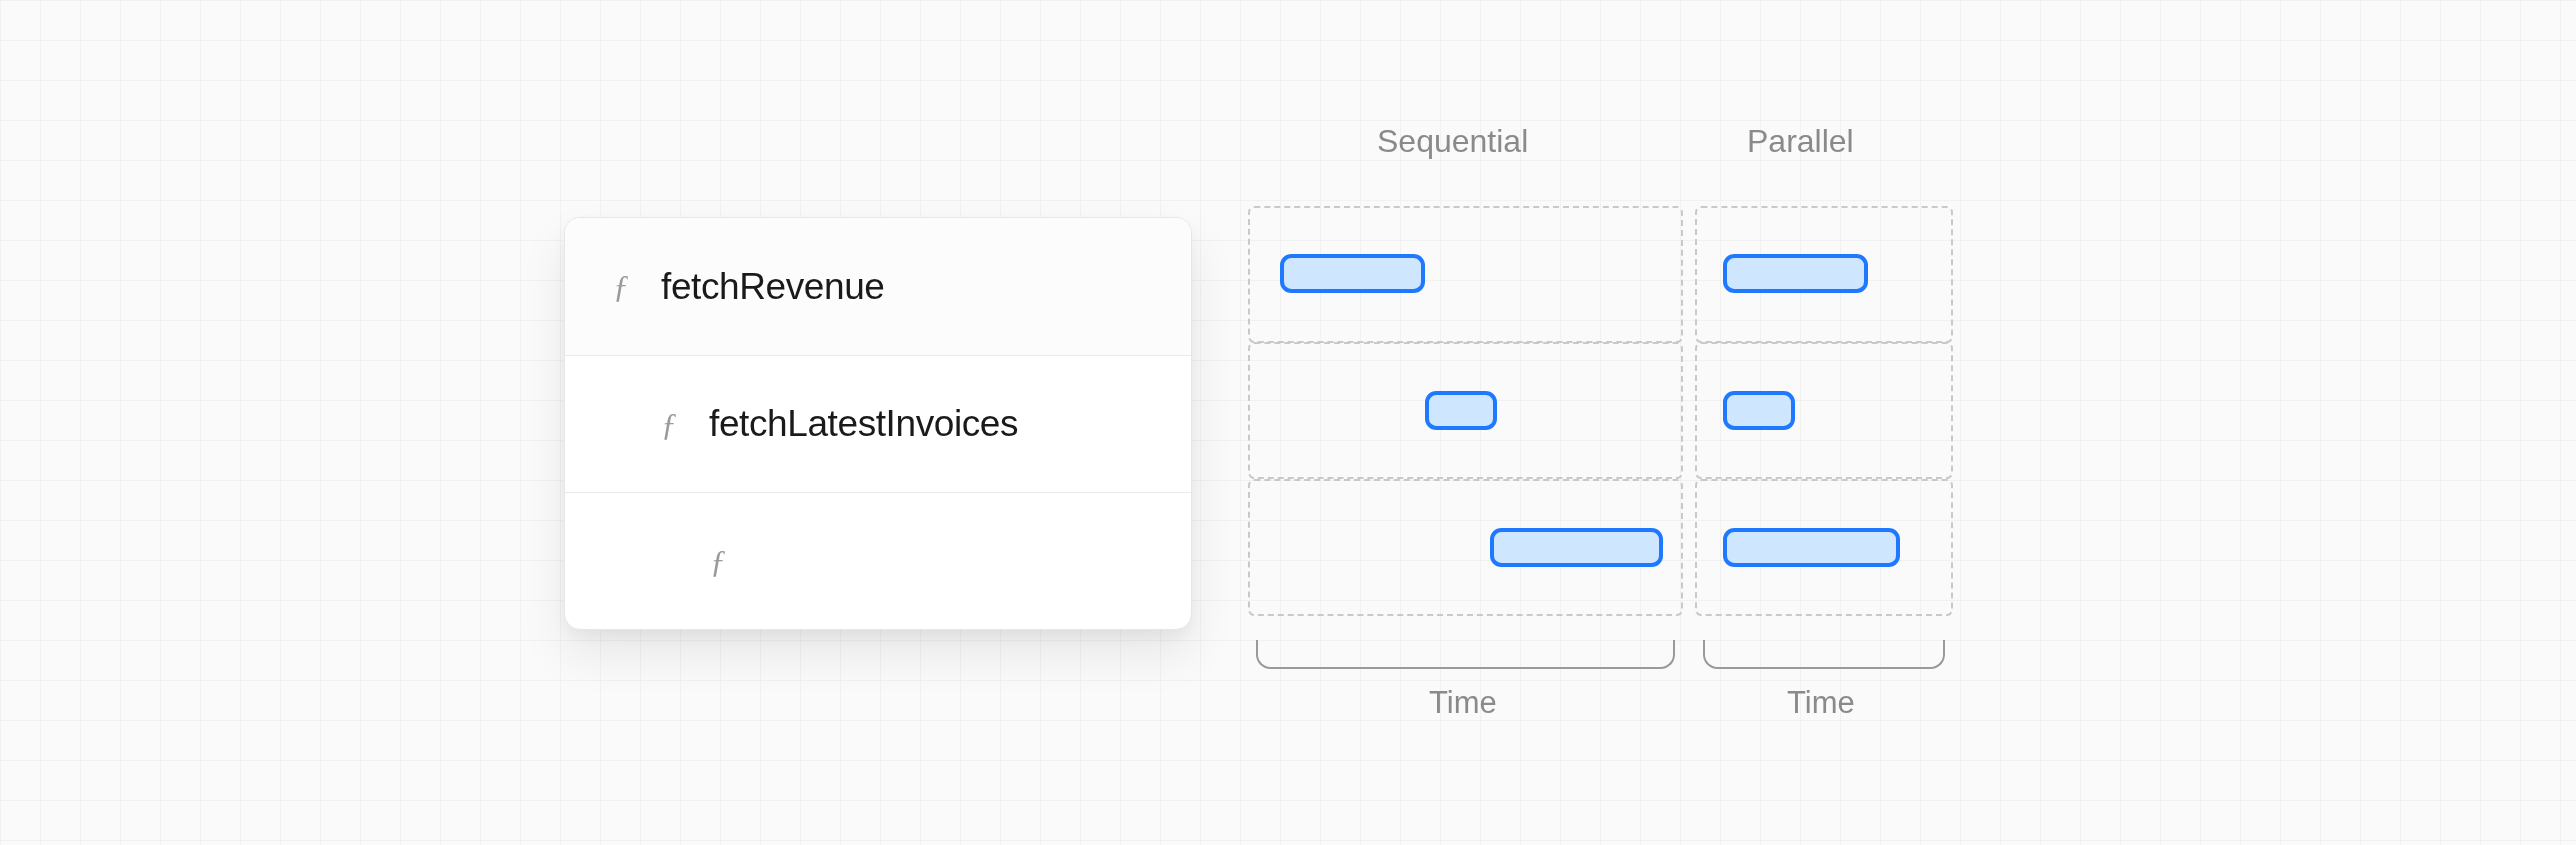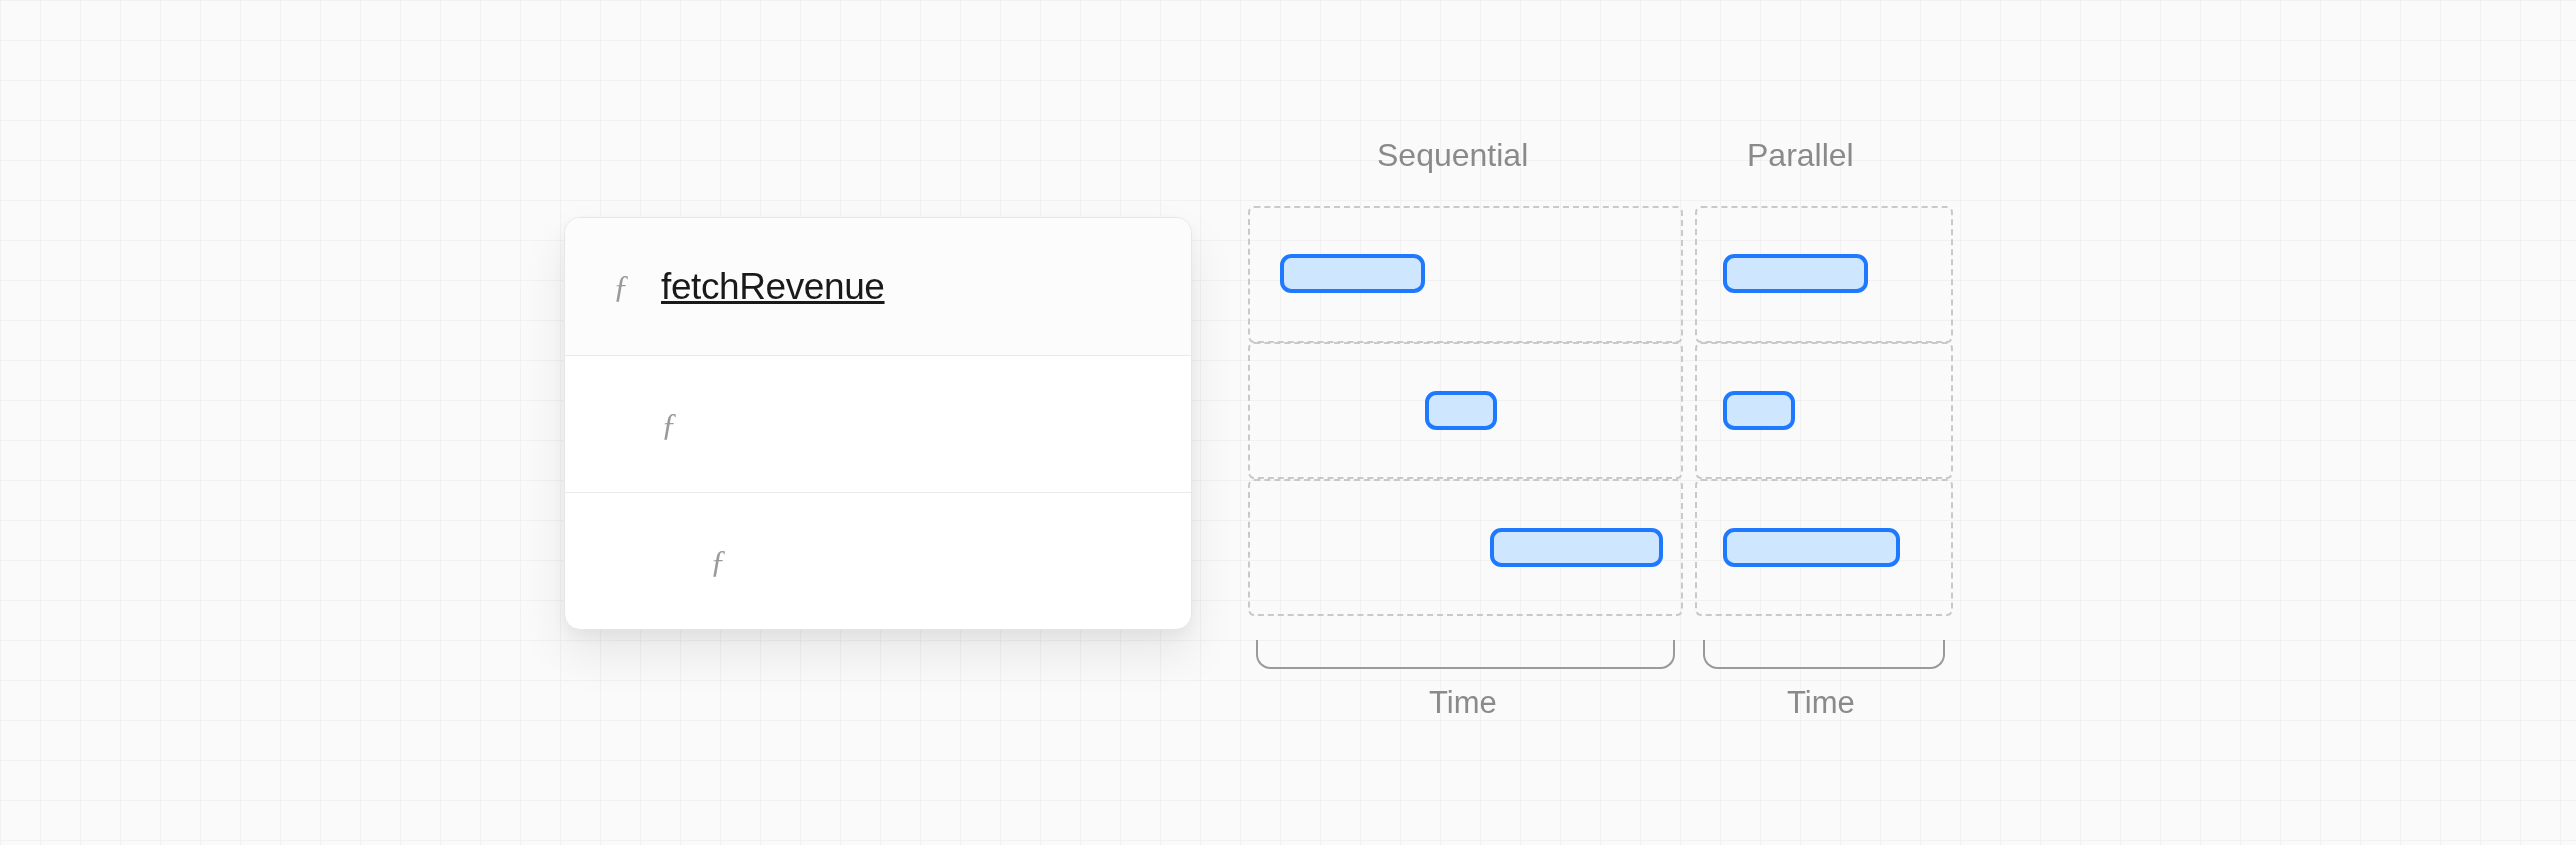--- a/index.html
+++ b/index.html
@@ -46,37 +46,36 @@
     width: 32px;
     text-align: center;
     flex: 0 0 auto;
   }
   .fn-name {
     font-size: 37px;
     font-weight: 500;
     color: #1a1a1a;
     letter-spacing: -0.4px;
     margin-left: 24px;
-    text-decoration: underline;
   }
   .indent-1 .fn-icon { margin-left: 48px; }
   .indent-2 .fn-icon { margin-left: 97px; }
 
   
   .timeline {
     position: absolute;
     left: 1248px;
     top: 121px;
   }
   .col-header {
     position: absolute;
     font-size: 32px;
     font-weight: 400;
     color: #8a8a8a;
-    top: 16px;
+    top: 2px;
   }
   .hdr-seq { left: 129px; }
   .hdr-par { left: 499px; text-align: center; }
 
   .grid-cell {
     position: absolute;
     border: 2.4px dashed #c9c9c9;
     border-radius: 6.4px;
   }
 
@@ -107,20 +106,21 @@
 </head>
 <body>
 
 <div class="fn-card">
   <div class="fn-row">
     <span class="fn-icon">ƒ</span>
     <span class="fn-name">fetchRevenue</span>
   </div>
   <div class="fn-row indent-1">
     <span class="fn-icon">ƒ</span>
+    <span class="fn-name">fetchLatestInvoices</span>
   </div>
   <div class="fn-row indent-2">
     <span class="fn-icon">ƒ</span>
   </div>
 </div>
 
 <div class="timeline">
 
   <div class="col-header hdr-seq">Sequential</div>
   <div class="col-header hdr-par">Parallel</div>

